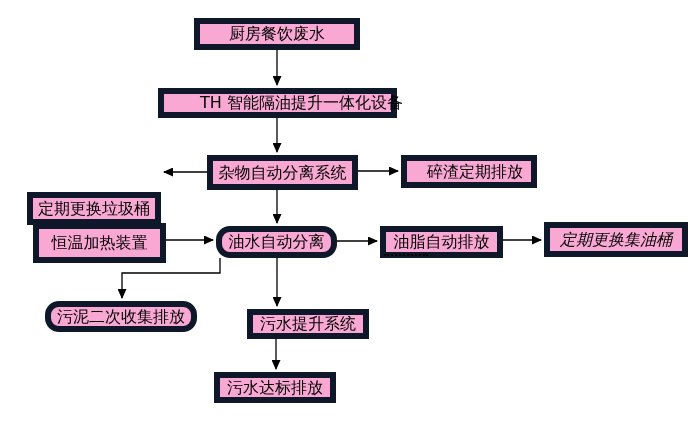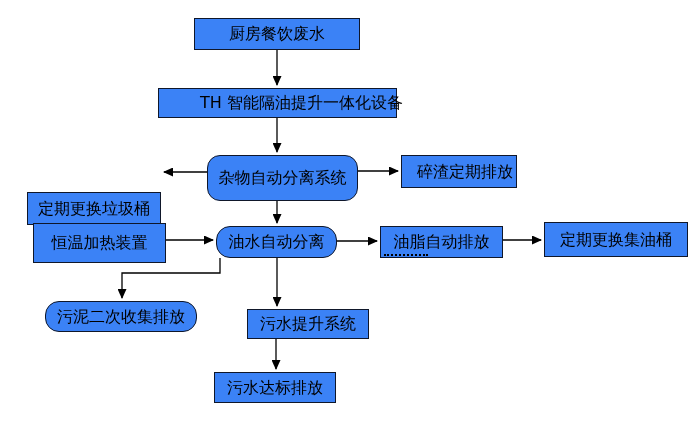--- a/index.html
+++ b/index.html
@@ -18,41 +18,41 @@
   .connector-layer {
     position: absolute;
     left: 0;
     top: 0;
     width: 695px;
     height: 428px;
   }
   .node {
     position: absolute;
     box-sizing: border-box;
-    border: 1px solid #0f172a;
-    background: #3b82f6;
+    border: 6px solid #0f172a;
+    background: #f9a8d4;
     color: #000000;
     font-size: 16px;
     line-height: 1;
     display: flex;
     align-items: center;
     justify-content: center;
     text-align: center;
     white-space: nowrap;
   }
   
   .n-kitchen   { left:194px; top:18px;  width:166px; height:32px; }
   .n-th        { left:158px; top:88px;  width:239px; height:30px;padding-left:48px; }
-  .n-debris    { left:207px; top:155px; width:151px; height:46px;border-radius:13px; }
+  .n-debris    { left:207px; top:155px; width:151px; height:35px; }
   .n-trash     { left:27px;  top:156px; width:134px; height:33px;margin-top:36px; }
-  .n-residue   { left:401px; top:155px; width:116px; height:33px;padding-left:12px; }
+  .n-residue   { left:401px; top:155px; width:136px; height:33px;padding-left:12px; }
   .n-heating   { left:33px;  top:223px; width:133px; height:40px; }
   .n-oilwater  { left:216px; top:226px; width:121px; height:32px;border-radius:14px; }
   .n-grease    { left:380px; top:226px; width:123px; height:32px; }
-  .n-oilbarrel { left:544px; top:222px; width:144px; height:35px; }
+  .n-oilbarrel { left:544px; top:222px; width:144px; height:35px;font-style:italic; }
   .n-sludge    { left:45px;  top:301px; width:152px; height:31px;border-radius:14px; }
   .n-lift      { left:214px; top:309px; width:122px; height:30px;margin-left:33px; }
   .n-discharge { left:214px; top:372px; width:122px; height:31px; }
   .dots-underline {
     position: absolute;
     left: 384px;
     top: 251px;
     width: 44px;
     height: 3px;
     border-bottom: 2px dotted #000000;

